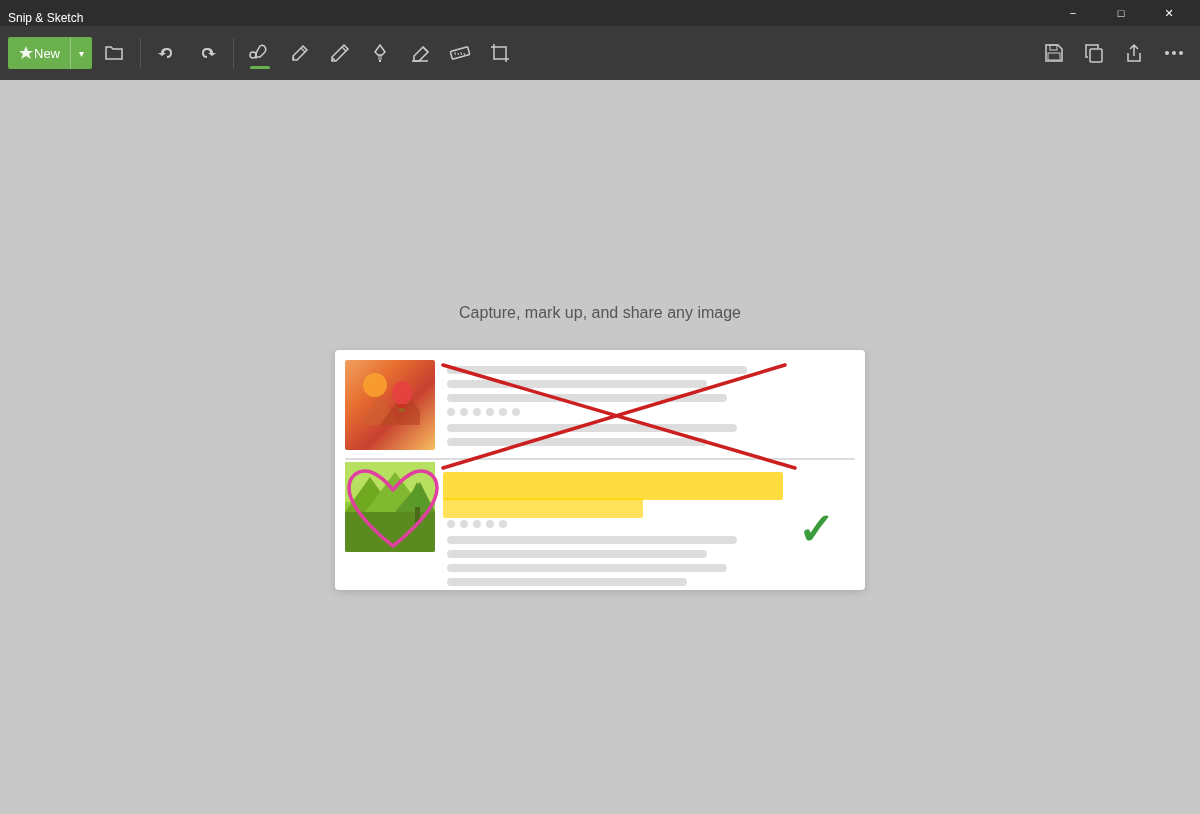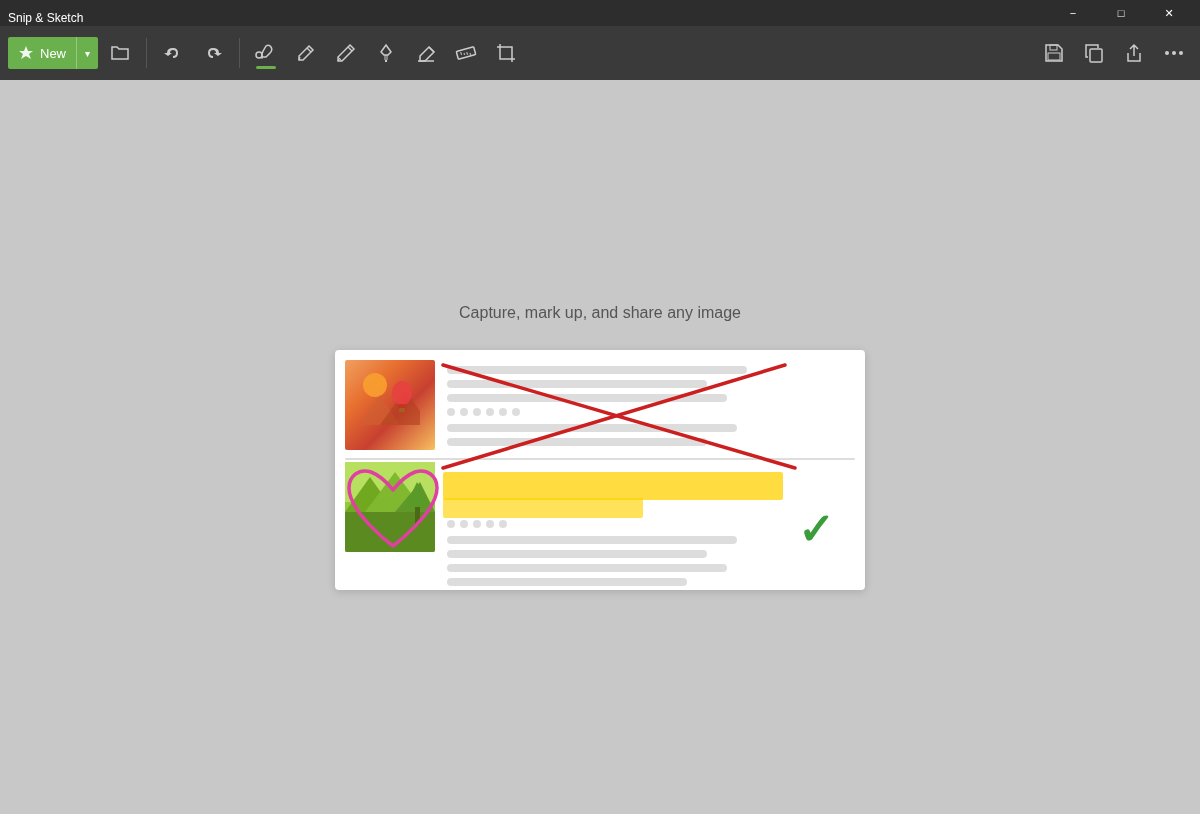--- a/index.html
+++ b/index.html
@@ -66,21 +66,20 @@
       border-radius: 2px;
       color: white;
       font-size: 13px;
       height: 32px;
       cursor: pointer;
       overflow: hidden;
     }
     #new-btn-main {
       display: flex;
       align-items: center;
-      gap: 6px;
       padding: 0 10px;
     }
     #new-btn-arrow {
       width: 22px;
       height: 32px;
       display: flex;
       align-items: center;
       justify-content: center;
       border-left: 1px solid rgba(255,255,255,0.3);
     }

